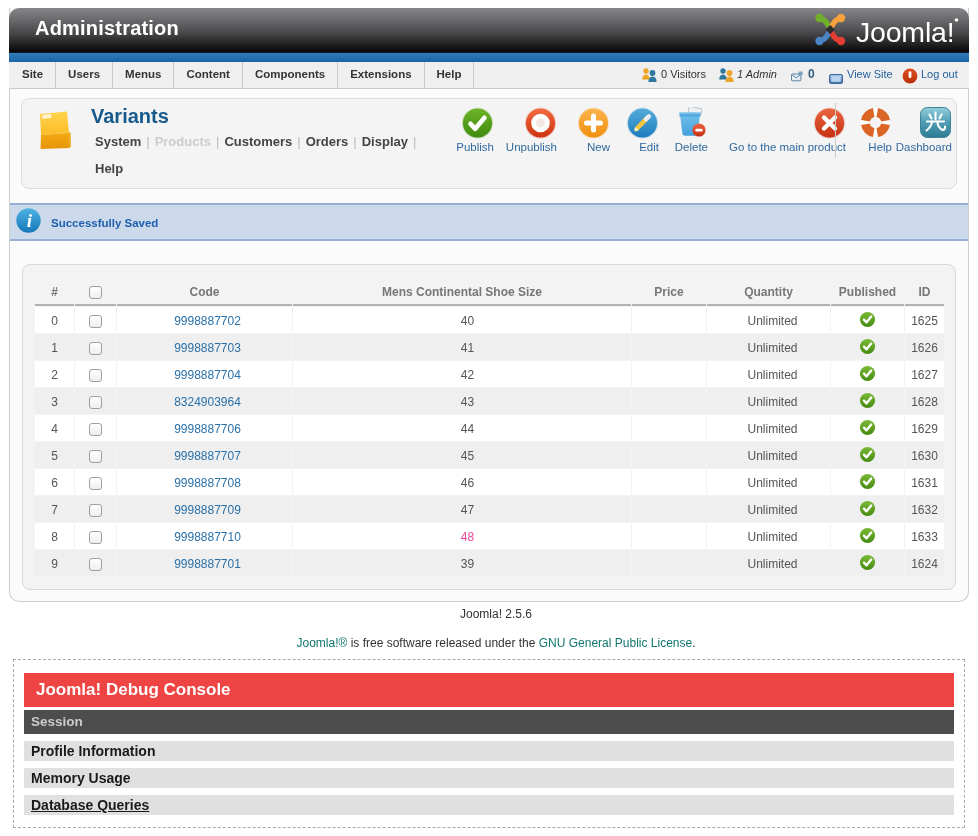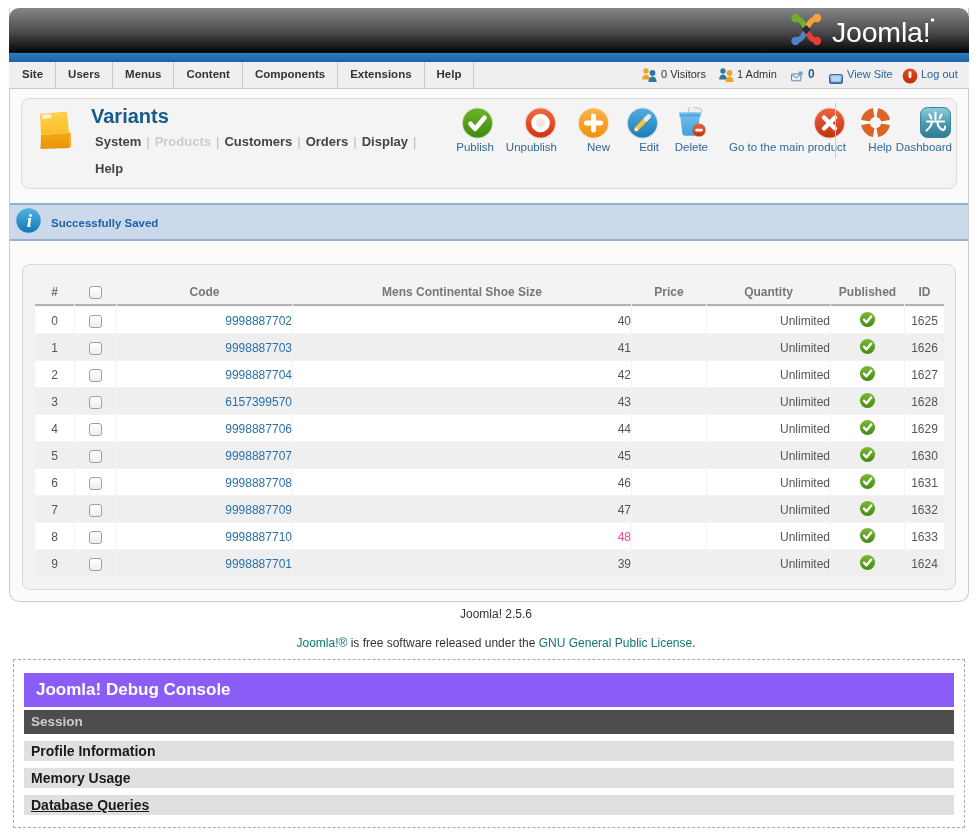--- a/index.html
+++ b/index.html
@@ -42,42 +42,43 @@
 #infobar { left:10px; top:203px; width:958px; height:38px; background:#ccd9eb; border-top:2px solid #98afd5; border-bottom:2px solid #98afd5; }
 #infoicon { left:15px; top:207px; }
 #infotext { left:51px; top:203px; height:38px; line-height:41px; font-size:11.5px; font-weight:bold; color:#1e5fae; }
 
 
 #listbox { left:22px; top:264px; width:934px; height:326px; background:#f3f3f3; border:1px solid #d8d8d8; border-radius:8px; }
 #listtbl { left:34px; top:278px; border-collapse:separate; border-spacing:1px; }
 #listtbl th { height:27px; font-size:12px; font-weight:bold; color:#777; text-align:center; border-bottom:2px solid #b2b2b2; padding:0; }
 #listtbl td { height:26px; font-size:12px; color:#555; text-align:center; padding:1px 0 0 0; background:#fff; }
 #listtbl tr.odd td { background:#efefef; }
-#listtbl td.l { text-align:right; padding-left:6px;margin-top:20px; }
+#listtbl td.l { text-align:center; padding-left:6px;margin-top:20px; }
 #listtbl a { color:#2a70a8; text-decoration:none; }
 .cbx { display:inline-block; width:13px; height:13px; border:1px solid #a0a0a0; border-radius:3px; background:linear-gradient(180deg,#fff,#eee); vertical-align:middle; }
 
 
 #foot1 { left:14px; top:607px; width:964px; text-align:center; font-size:12px; color:#333; }
 #foot2 { left:14px; top:636px; width:964px; text-align:center; font-size:12px; color:#333; }
 #foot2 a { color:#0f766e; text-decoration:none; }
 
 
 #debug { left:13px; top:659px; width:952px; height:169px; border:1px dashed #aaa; background:#fff; }
 .dbar { left:24px; width:930px; }
-#dtitle { top:673px; height:34px; background:#8b5cf6; color:#fff; font-size:17px; font-weight:bold; line-height:34px; padding-left:12px; }
+#dtitle { top:673px; height:34px; background:#ef4444; color:#fff; font-size:17px; font-weight:bold; line-height:34px; padding-left:12px; }
 #dsession { top:710px; height:24px; background:#4d4d4d; color:#ccc; font-size:13.5px; font-weight:bold; line-height:24px; padding-left:7px; }
 .dgray { height:20px; background:#e0e0e0; color:#1a1a1a; font-size:14px; font-weight:bold; line-height:20px; padding-left:7px; }
 #dprof { top:741px; } #dmem { top:768px; } #ddb { top:795px;text-decoration:underline; }
 </style>
 </head>
 <body>
 <div class="abs" id="adminbg"></div>
 <div class="abs" id="header">
-  <div class="abs" id="jlogo" style="left:777px;top:3px;"><svg width="160" height="42" viewBox="0 0 160 42">
+  <h1>Administration</h1>
+  <div class="abs" id="jlogo" style="left:801px;top:3px;"><svg width="160" height="42" viewBox="0 0 160 42">
         <g stroke-linecap="round" fill="none" stroke-width="5.4">
           <path d="M10 7.5 C 14 8 17 11.5 18.7 15.2" stroke="#6faf2a"></path>
           <path d="M30.5 7.5 C 26.5 8 23.5 11.5 21.8 15.2" stroke="#f9a13c"></path>
           <path d="M10 29.5 C 14 29 17 25.5 18.7 21.8" stroke="#4a86c6"></path>
           <path d="M30.5 29.5 C 26.5 29 23.5 25.5 21.8 21.8" stroke="#e33e34"></path>
         </g>
         <circle cx="9.5" cy="7" r="4.2" fill="#6faf2a"></circle>
         <circle cx="31" cy="7" r="4.2" fill="#f9a13c"></circle>
         <circle cx="9.5" cy="30" r="4.2" fill="#4a86c6"></circle>
         <circle cx="31" cy="30" r="4.2" fill="#e33e34"></circle>
@@ -113,21 +114,21 @@
 <div class="abs sic" id="ic-adm" style="left:718px;"><svg width="17" height="16" viewBox="0 0 17 16">
       <g fill="#31789e">
         <circle cx="5" cy="4" r="2.7"></circle>
         <path d="M1.2 12.5 Q1.2 7.8 5 7.4 Q8.8 7.8 8.8 12.5 Z"></path>
       </g>
       <g fill="#eea429">
         <circle cx="11.5" cy="6" r="2.9"></circle>
         <path d="M7.4 15 Q7.4 9.9 11.5 9.5 Q15.6 9.9 15.6 15 Z"></path>
       </g>
     </svg></div>
-<div class="abs stat" style="left:737px;">1 Admin</div>
+<div class="abs stat" style="left:737px;font-style:italic;">1 Admin</div>
 <div class="abs sic" id="ic-msg" style="left:791px;top:68px;"><svg width="12" height="11" viewBox="0 0 12 11">
       <rect x="0.5" y="3" width="9.4" height="6.8" rx="0.8" fill="#e4edf5" stroke="#5d87a5" stroke-width="1"></rect>
       <path d="M1 3.8 L5.2 6.8 L9.4 3.8" fill="none" stroke="#5d87a5" stroke-width="1"></path>
       <rect x="7.6" y="0.4" width="4" height="3.6" rx="0.6" fill="#7ba0bc"></rect>
     </svg></div>
 <div class="abs stat" style="left:808px;font-weight:bold;color:#306080;font-size:12px;">0</div>
 <div class="abs sic" id="ic-site" style="left:829px;top:70px;"><svg width="14" height="10" viewBox="0 0 14 10">
       <defs>
         <linearGradient id="gsite" x1="0" y1="0" x2="0" y2="1">
           <stop offset="0" stop-color="#a8c8e8"></stop>
@@ -389,21 +390,21 @@
               </linearGradient>
             </defs>
             <circle cx="8.5" cy="8.5" r="7.6" fill="url(#gg)"></circle>
             <path d="M5 8.7 L7.5 11.3 L12.2 5.6" stroke="#fff" stroke-width="2.4" fill="none" stroke-linecap="round" stroke-linejoin="round"></path>
           </svg></td>
         <td>1627</td>
       </tr>
       <tr class="odd">
         <td>3</td>
         <td><span class="cbx"></span></td>
-        <td class="l"><a>6157399570</a></td>
+        <td class="l"><a>8324903964</a></td>
         <td class="l" style="padding-left:11px;color:#555;">43</td>
         <td></td>
         <td class="l" style="padding-left:8px;">Unlimited</td>
         <td><svg width="17" height="17" viewBox="0 0 17 17">
             <defs>
               <linearGradient id="gg" x1="0" y1="0" x2="0" y2="1">
                 <stop offset="0" stop-color="#7cba38"></stop>
                 <stop offset="1" stop-color="#448a10"></stop>
               </linearGradient>
             </defs>

